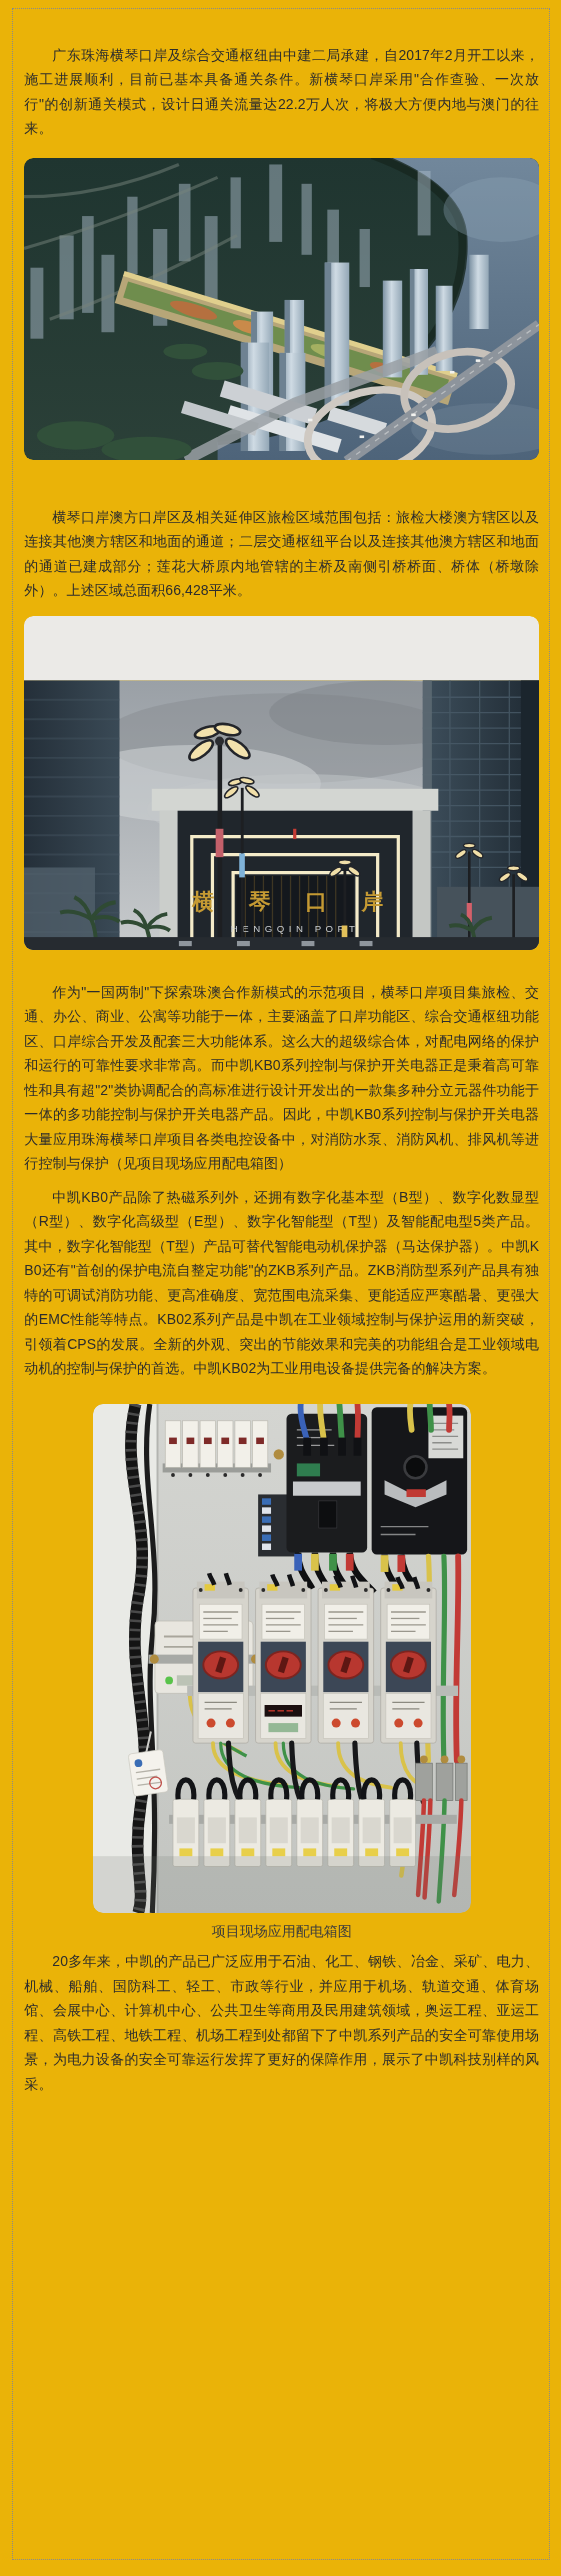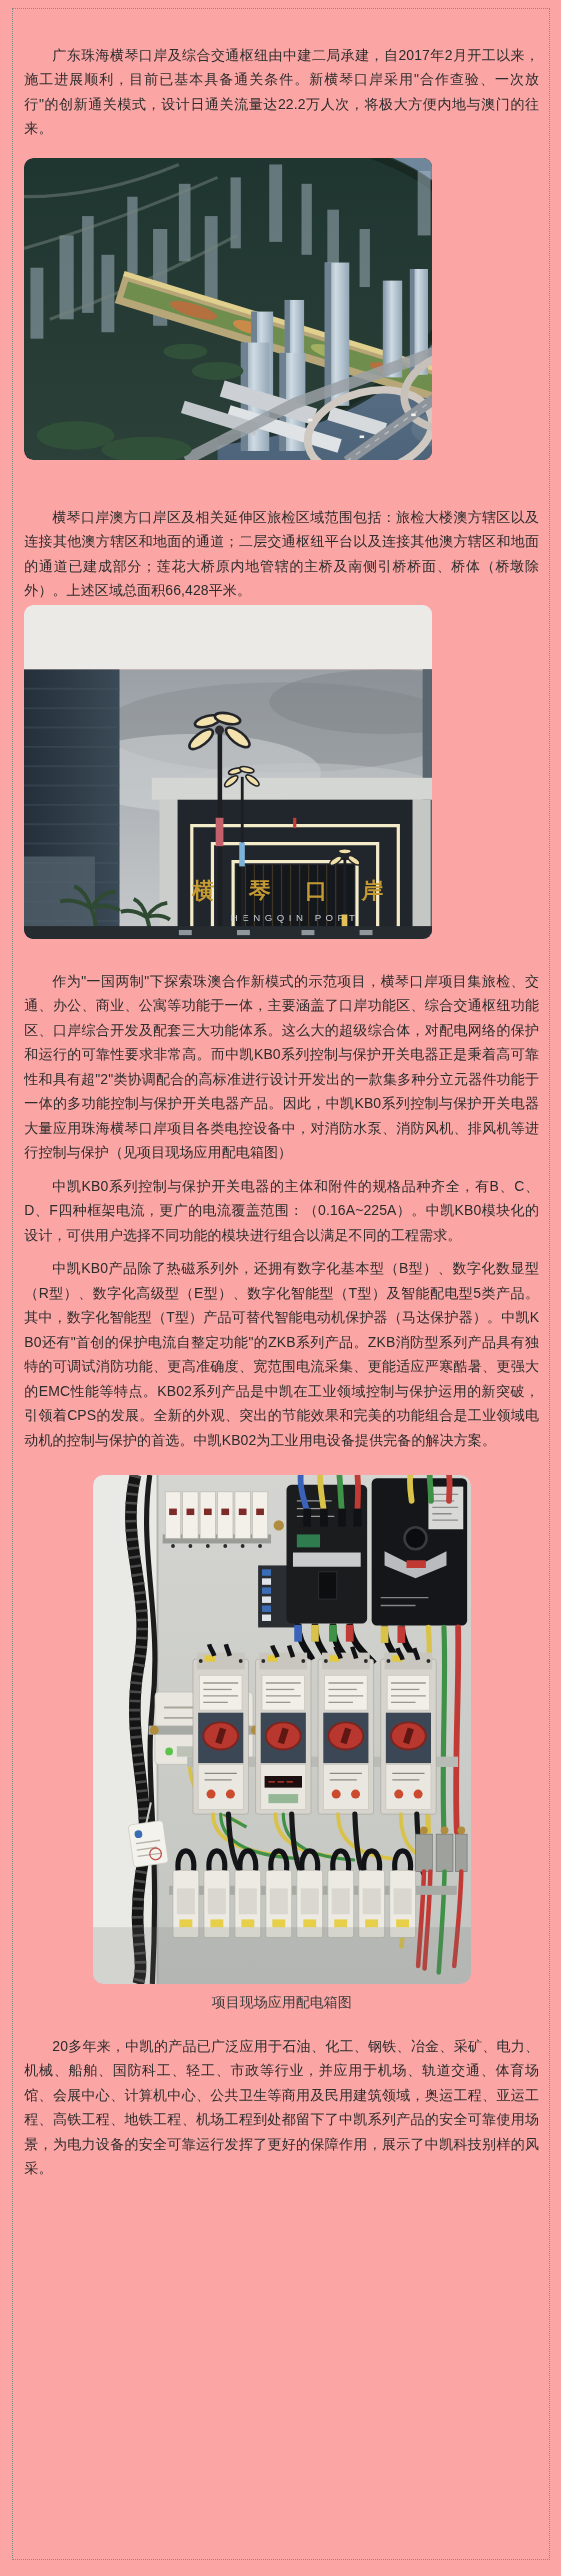--- a/index.html
+++ b/index.html
@@ -1,19 +1,19 @@
 <!DOCTYPE html>
 <html style="font-size:10.3px"><head>
 <meta charset="utf-8">
 <style>
   html,body{margin:0;padding:0;background:#ffffff;}
   .page{
     position:relative;
     width:562px;height:2576px;
-    background:#fca5a5;
+    background:#eab308;
     font-family:"Liberation Sans","DejaVu Sans",sans-serif;
     overflow:hidden;
   }
   .frame{
     box-sizing:border-box;
     margin:7.7px 11.6px 0 12.3px;
     height:2552px;
     border:0.6px dotted #8a8a8a;
     padding:34px 10.3px 4.5px 11px;
     overflow:hidden;
@@ -22,42 +22,42 @@
     margin:0;
     font-size:14px;
     line-height:24.5px;
     color:#2d2d2d;
     text-align:justify;
     text-indent:2em;
     letter-spacing:0.1px;
     word-break:break-all;
   }
   .mb26{margin-bottom:17px;}
-  .mb20{margin-bottom:2px;}
+  .mb20{margin-bottom:13px;}
   .mb14{margin-bottom:9px;}
   .mb10{margin-bottom:23px;}
   .mb8{margin-bottom:5.2px;}
   figure{margin:0;padding:0;}
   .photo{
     display:block;
     border-radius:9px;
     overflow:hidden;
     line-height:0;
   }
   .photo svg{display:block;}
-  .fig-wide{width:408px;}
+  .fig-wide{width:515px;}
   .fig1{margin:0 0 45px 0;}
   .fig2{margin:0 0 30px 0;}
   .fig3{width:378px;margin:0 auto 9px auto;border-radius:10.3px;}
   .caption{
     font-size:14px;
     line-height:19.4px;
     color:#3c3c3c;
     text-align:center;
-    margin:0 0 21px 0;
+    margin:0 0 8px 0;
   }
 </style>
 </head>
 <body>
 
 <div class="page">
   <div class="frame">
 
     <p class="para mb26">广东珠海横琴口岸及综合交通枢纽由中建二局承建，自2017年2月开工以来，施工进展顺利，目前已基本具备通关条件。新横琴口岸采用"合作查验、一次放行"的创新通关模式，设计日通关流量达22.2万人次，将极大方便内地与澳门的往来。</p>
 
@@ -334,21 +334,20 @@
               <rect x="240" y="504" width="20" height="8"></rect>
               <rect x="330" y="504" width="20" height="8"></rect>
               <rect x="430" y="504" width="20" height="8"></rect>
               <rect x="520" y="504" width="20" height="8"></rect>
             </g>
         </g>
       </svg>
     </figure>
 
     <p class="para mb14">作为"一国两制"下探索珠澳合作新模式的示范项目，横琴口岸项目集旅检、交通、办公、商业、公寓等功能于一体，主要涵盖了口岸功能区、综合交通枢纽功能区、口岸综合开发及配套三大功能体系。这么大的超级综合体，对配电网络的保护和运行的可靠性要求非常高。而中凯KB0系列控制与保护开关电器正是秉着高可靠性和具有超"2"类协调配合的高标准进行设计开发出的一款集多种分立元器件功能于一体的多功能控制与保护开关电器产品。因此，中凯KB0系列控制与保护开关电器大量应用珠海横琴口岸项目各类电控设备中，对消防水泵、消防风机、排风机等进行控制与保护（见项目现场应用配电箱图）</p>
-    <p class="para mb14">中凯KB0系列控制与保护开关电器的主体和附件的规格品种齐全，有B、C、D、F四种框架电流，更广的电流覆盖范围：（0.16A~225A）。中凯KB0模块化的设计，可供用户选择不同功能的模块进行组合以满足不同的工程需求。</p>
     <p class="para mb10">中凯KB0产品除了热磁系列外，还拥有数字化基本型（B型）、数字化数显型（R型）、数字化高级型（E型）、数字化智能型（T型）及智能配电型5类产品。其中，数字化智能型（T型）产品可替代智能电动机保护器（马达保护器）。中凯KB0还有"首创的保护电流自整定功能"的ZKB系列产品。ZKB消防型系列产品具有独特的可调试消防功能、更高准确度、宽范围电流采集、更能适应严寒酷暑、更强大的EMC性能等特点。KB02系列产品是中凯在工业领域控制与保护运用的新突破，引领着CPS的发展。全新的外观、突出的节能效果和完美的功能组合是工业领域电动机的控制与保护的首选。中凯KB02为工业用电设备提供完备的解决方案。</p>
 
     <figure class="photo fig3">
       <svg width="378" height="509" viewBox="0 0 586 788" preserveAspectRatio="none">
         <defs>
           <clipPath id="c3">
               <rect x="0" y="0" width="586" height="788" rx="16"></rect>
             </clipPath>
           <linearGradient id="panel" x1="0" y1="0" x2="0" y2="1">
             <stop offset="0" stop-color="#d4d5d1"></stop>

